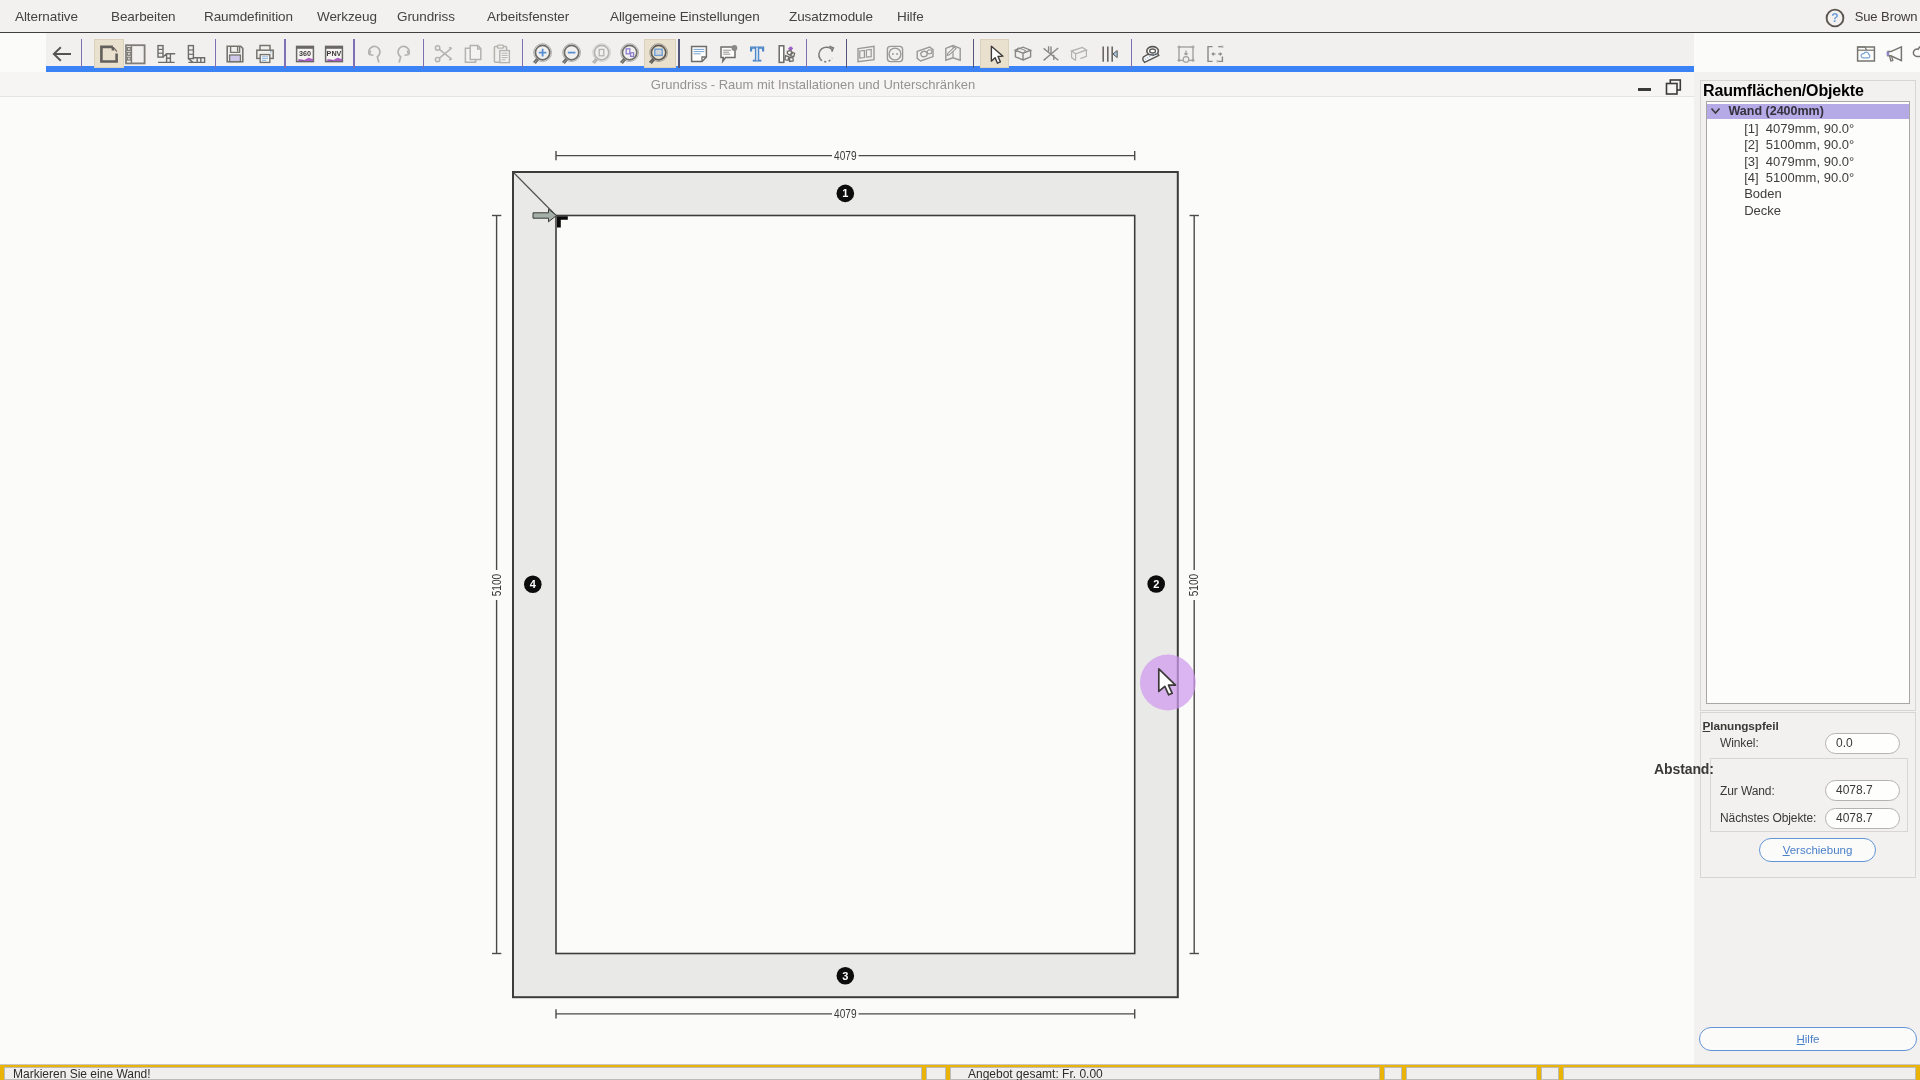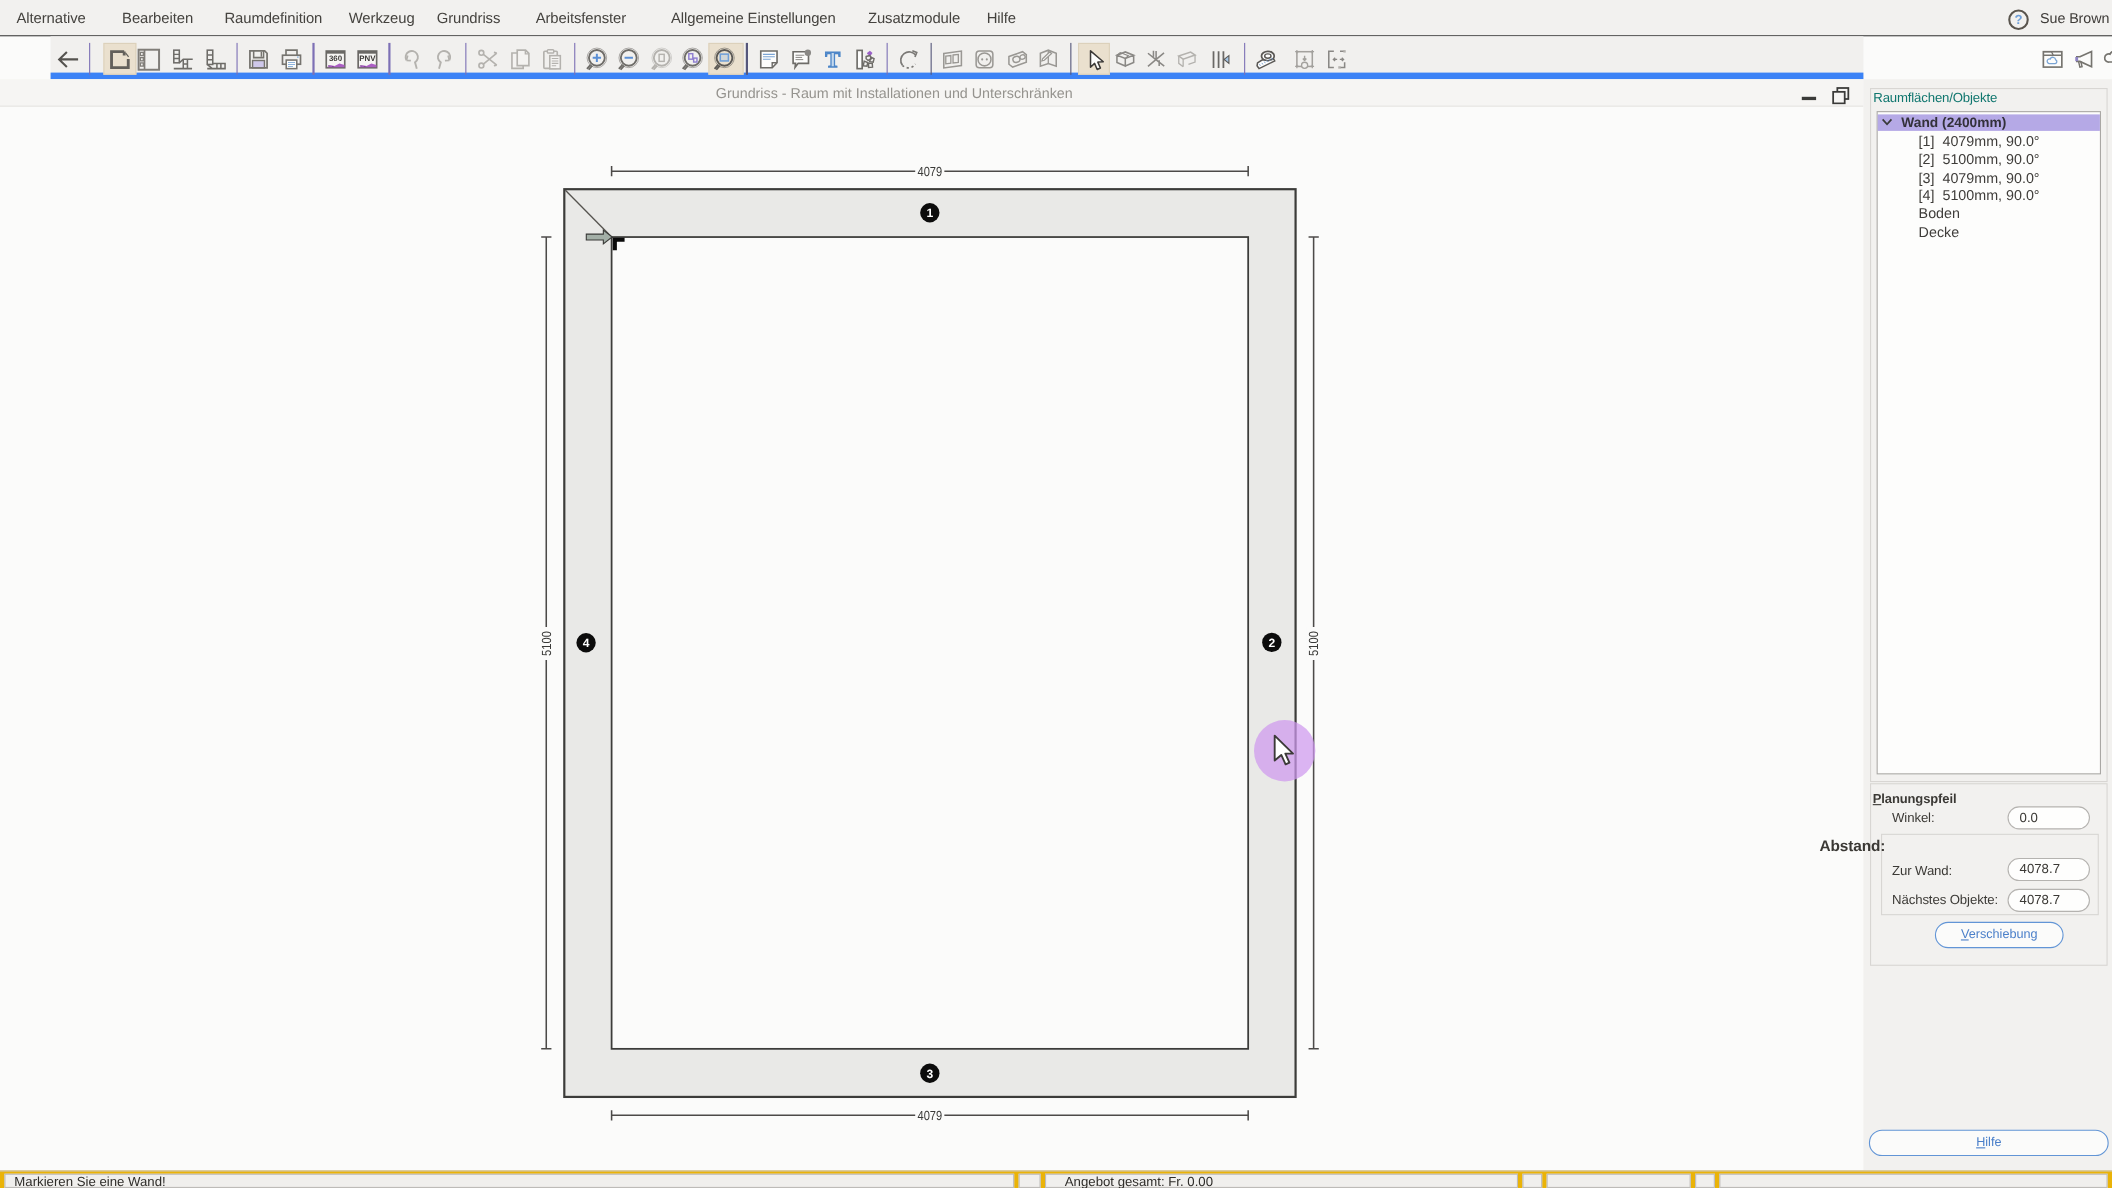--- a/index.html
+++ b/index.html
@@ -337,21 +337,21 @@
 
   <path d="M533 140.8 h15.5 v-3.6 l8 6.3 -8 6.3 v-3.6 h-15.5 z" fill="#a3afa7" stroke="#3a3a38" stroke-width="1"></path>
   <path d="M557 144.2 h10.8 v3.6 h-7 v7.6 h-3.8 z" fill="#0a0a0a"></path>
 
   <circle cx="1167.9" cy="610.5" r="27.9" fill="rgba(206,152,238,0.72)"></circle>
   <path d="M1158.8 596.8 l0 22.6 l6 -5.1 l3.9 8.5 l3.5 -1.5 l-3.7 -8.2 l7 0 z" fill="#fff" stroke="#3c3a38" stroke-width="1.7" stroke-linejoin="round"></path>
 </svg>
 
 <div id="panel">
   <div class="pbox" style="left:5.5px;top:8px;width:216px;height:631px;"></div>
-  <div class="abs" style="left:9px;top:9.5px;font-size:12px;letter-spacing:-0.15px;font-weight:normal;color:#0f766e">Raumflächen/Objekte</div>
+  <div class="abs" style="left:9px;top:9.5px;font-size:16px;letter-spacing:-0.15px;font-weight:bold;color:#000000">Raumflächen/Objekte</div>
 </div>
 <div id="tree"></div>
 <div id="treesel"></div>
 <svg class="abs" style="left:1710px;top:107px" width="11" height="8" viewBox="0 0 11 8">
     <path d="M1.5 1.5 L5.5 6 L9.5 1.5" fill="none" stroke="#3a3a3a" stroke-width="1.6"></path>
   </svg>
 <div class="trow" style="left:1728.5px;top:104px;line-height:15px;font-weight:bold;font-size:12.5px;color:#33313a">Wand (2400mm)</div>
 <div class="trow" style="left:1744.2px;top:121px;line-height:16px">[1]&nbsp;&nbsp;4079mm, 90.0°</div>
 <div class="trow" style="left:1744.2px;top:137.3px;line-height:16px">[2]&nbsp;&nbsp;5100mm, 90.0°</div>
 <div class="trow" style="left:1744.2px;top:153.6px;line-height:16px">[3]&nbsp;&nbsp;4079mm, 90.0°</div>

